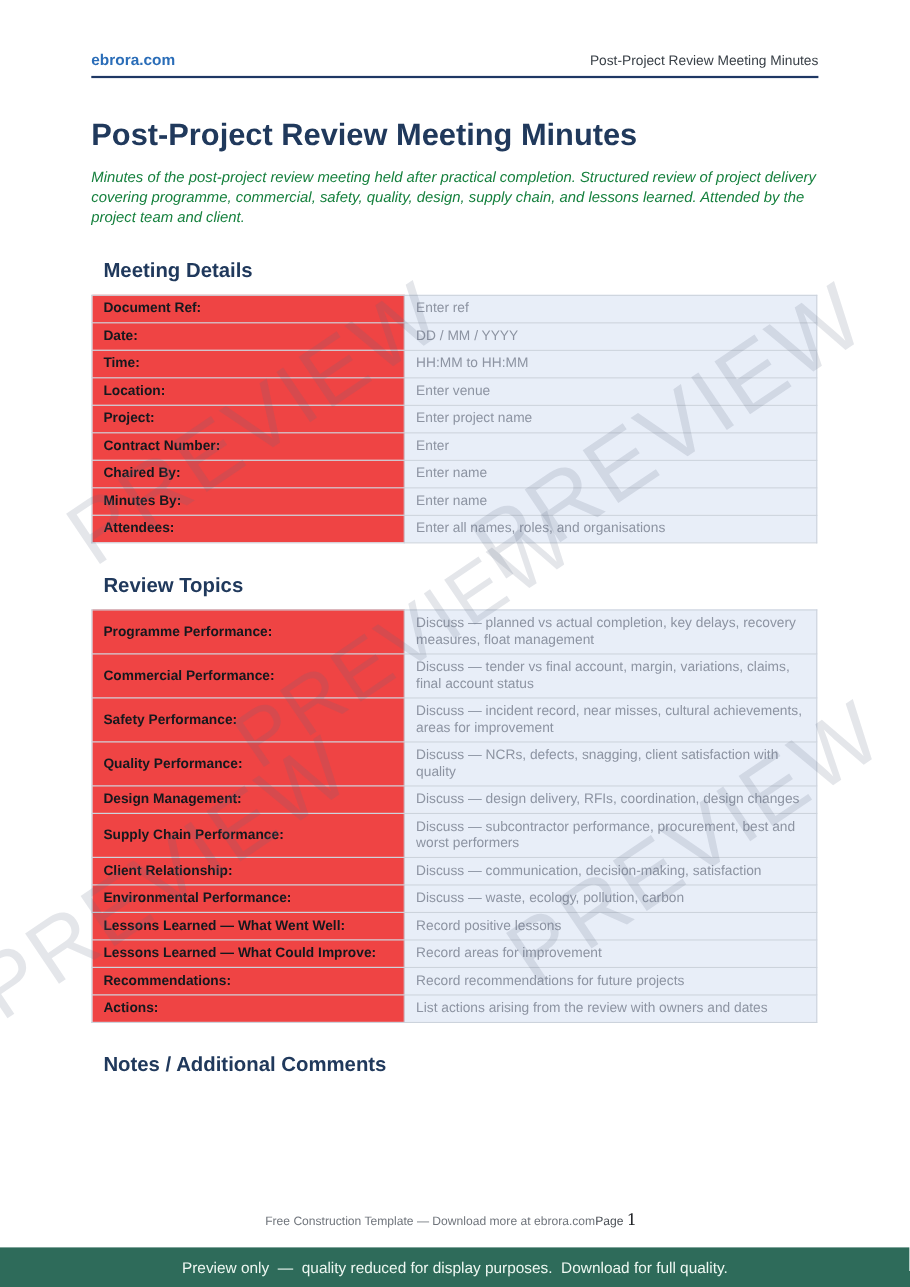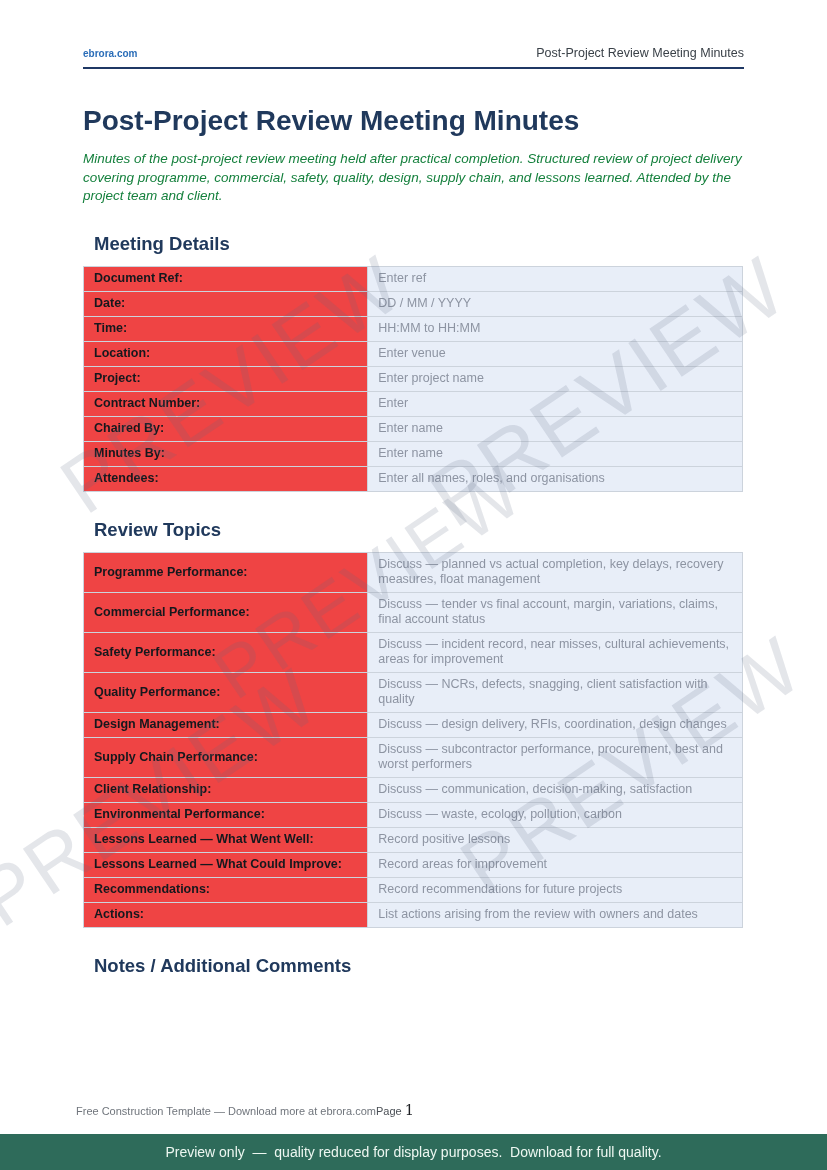--- a/index.html
+++ b/index.html
@@ -23,21 +23,21 @@
     font-family:"Liberation Sans",sans-serif;
     color:#17191d;
   }
   
   .doc-header{
     margin:46px 83px 0 83px;
     display:flex;justify-content:space-between;align-items:baseline;
     padding-bottom:7px;
     border-bottom:2px solid var(--rule-navy);
   }
-  .site-link{font-size:10px;font-weight:bold;color:var(--brand-blue);text-decoration:none;}
+  .site-link{font-size:14px;font-weight:bold;color:var(--brand-blue);text-decoration:none;}
   .header-doc-title{font-size:12.5px;color:#3a4148;}
   
   .page-title{
     margin:36px 83px 0 83px;
     font-size:28px;line-height:32px;font-weight:bold;
     color:var(--heading-navy);
   }
   .page-description{
     margin:13px 83px 0 83px;
     font-size:13.5px;line-height:18.5px;
@@ -60,21 +60,21 @@
     border:1px solid var(--border-gray);
     padding:4.5px 10px;
     vertical-align:middle;
     font-size:12.5px;line-height:15px;
   }
   td.label-cell{width:264px;background:#ef4444;font-weight:bold;color:#15181d;}
   td.value-cell{width:348px;background:var(--cell-bg);color:var(--placeholder-gray);border-color:#d2d9e4;}
   
   .doc-footer{
     position:absolute;left:76px;right:83px;bottom:52px;
-    display:flex;justify-content:flex-start;align-items:baseline;
+    display:flex;justify-content:center;align-items:baseline;
   }
   .footer-left{font-size:11px;color:#70757c;}
   .footer-page{font-size:11px;color:#4a4f55;}
   .footer-page .page-num{font-size:14.5px;color:#1d1f23;margin-left:3px;font-family:"DejaVu Serif",serif;}
   
   .preview-bar{
     position:absolute;left:0;right:0;bottom:0;height:36px;
     background:var(--bar-green);
     display:flex;align-items:center;justify-content:center;
     color:var(--bar-text);

